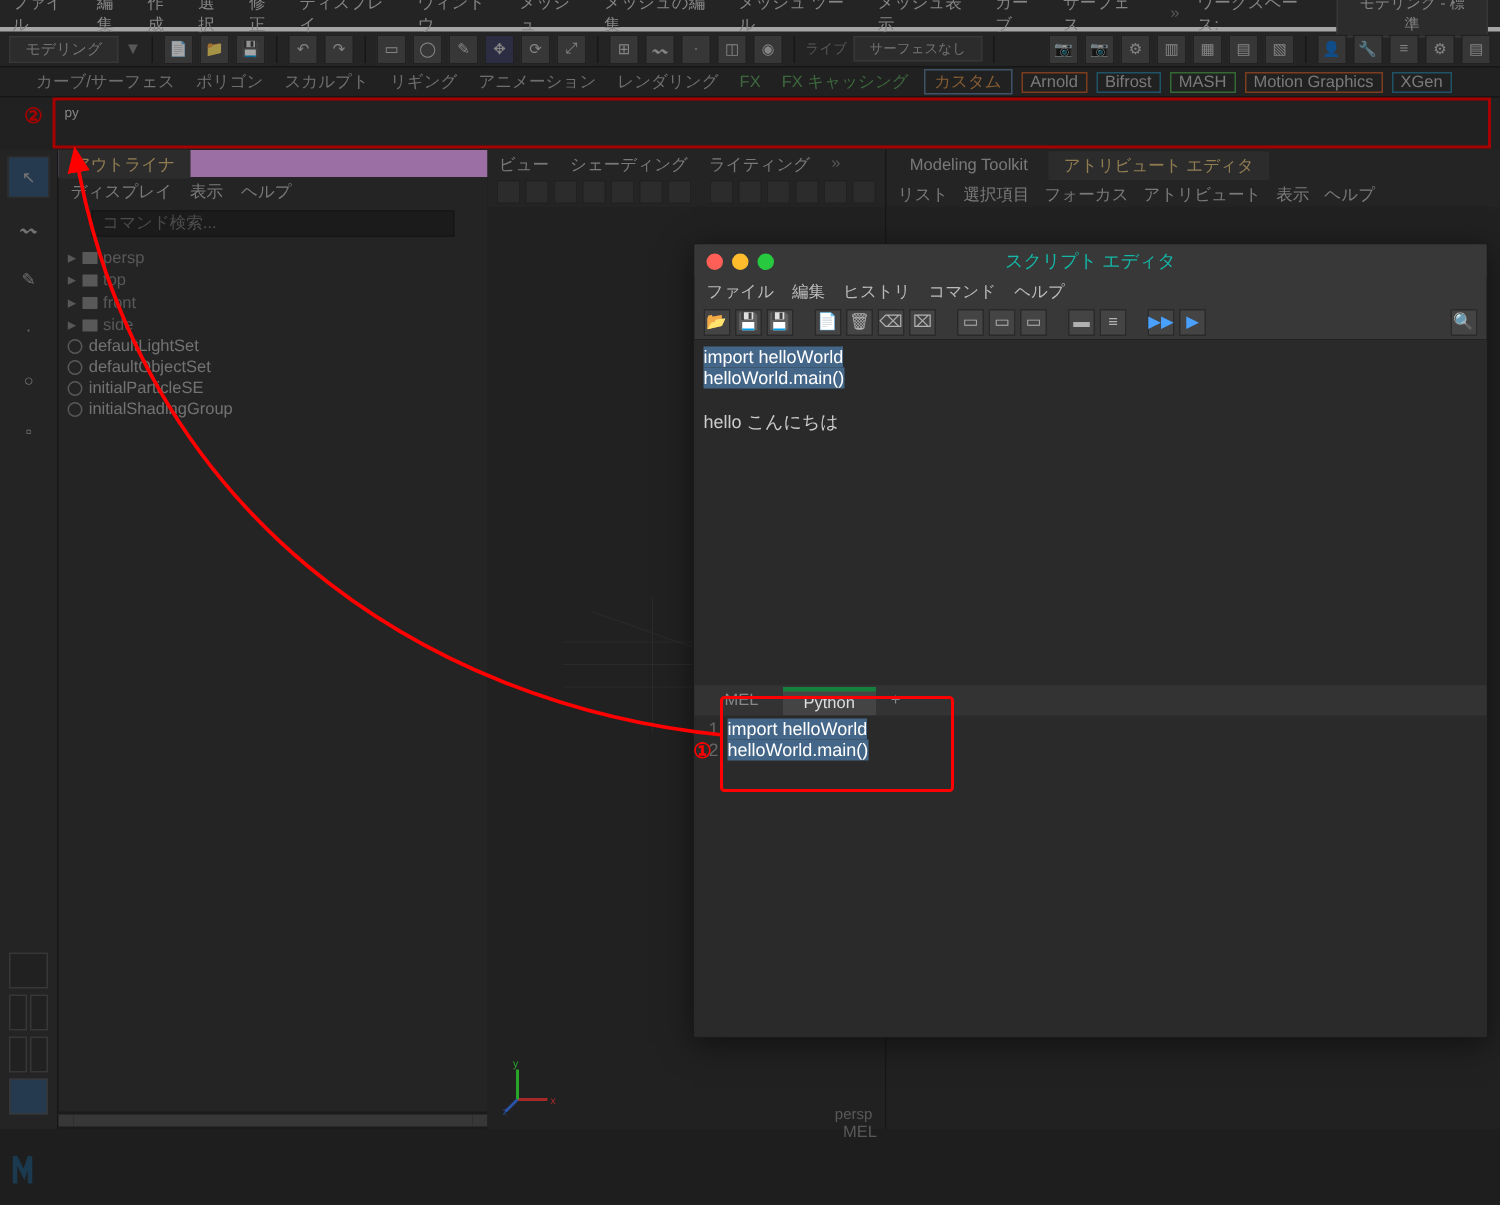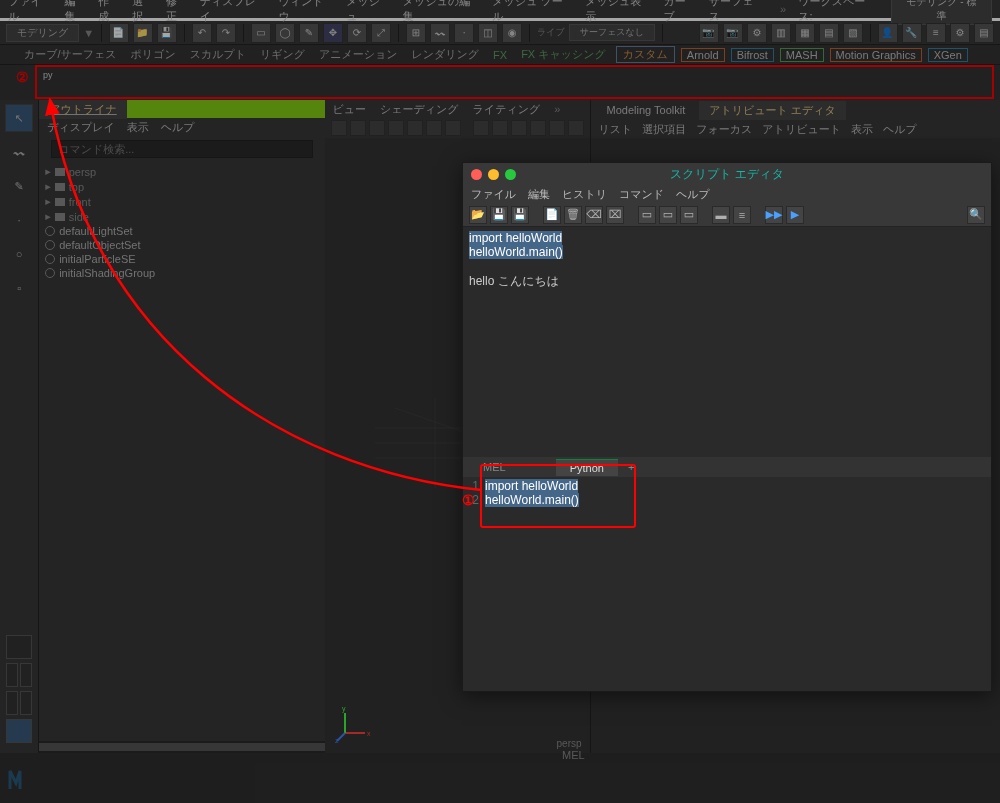--- a/index.html
+++ b/index.html
@@ -35,24 +35,24 @@
 
 .main-area { position: absolute; top: 100px; left: 0; right: 0; bottom: 50px; display: flex; }
 .left-toolbar { width: 40px; background: #383838; display: flex; flex-direction: column; align-items: center; padding-top: 4px; gap: 6px; }
 .lt-icon { width: 28px; height: 28px; border: 1px solid #444; display: flex; align-items: center; justify-content: center; background: #333; }
 .lt-icon.sel { background: #3a5a7a; }
 .lt-group-bottom { margin-top: auto; margin-bottom: 10px; display: flex; flex-direction: column; gap: 4px; }
 .lt-small { width: 26px; height: 24px; border: 1px solid #555; background: #333; }
 
 
 .outliner { width: 300px; background: #383838; border-left: 1px solid #222; display: flex; flex-direction: column; }
-.panel-tabs { height: 18px; display: flex; align-items: center; background: #84cc16; text-decoration: underline; }
+.panel-tabs { height: 18px; display: flex; align-items: center; background: #f0abfc; }
 .panel-tab { padding: 2px 10px; background: #444; color: #e0c080; font-size: 11px; }
 .outliner-menu { height: 18px; display: flex; align-items: center; gap: 12px; padding: 0 8px; color: #bbb; }
-.outliner-search { margin: 4px 12px; }
+.outliner-search { margin: 4px 22px; }
 .outliner-search input { width: 100%; background: #2a2a2a; border: 1px solid #222; color: #888; padding: 2px 6px; font-size: 11px; }
 .outliner-list { flex: 1; padding: 2px 0; }
 .ol-item { display: flex; align-items: center; gap: 4px; padding: 1px 6px; color: #888; font-size: 11px; }
 .ol-item.on { color: #b0b0b0; }
 .ol-cam { width: 10px; height: 8px; background: #888; }
 .ol-glb { width: 10px; height: 10px; border-radius: 50%; border: 1px solid #888; }
 .outliner-scroll { height: 12px; background: #2a2a2a; display: flex; align-items: center; }
 .outliner-scroll div { width: 10px; height: 8px; background: #555; }
 
 
@@ -81,21 +81,21 @@
 .t-red { background: #ff5f56; } .t-yel { background: #ffbd2e; } .t-grn { background: #27c93f; }
 .se-title { position: absolute; left: 50%; transform: translateX(-50%); color: #14b8a6; font-size: 12px; }
 .se-menu { height: 18px; display: flex; align-items: center; gap: 12px; padding: 0 8px; color: #bbb; }
 .se-toolbar { height: 24px; display: flex; align-items: center; gap: 3px; padding: 0 6px; border-bottom: 1px solid #222; }
 .se-icon { width: 18px; height: 18px; background: #444; border: 1px solid #2a2a2a; display: flex; align-items: center; justify-content: center; }
 .se-play { color: #4aa0ff; font-size: 11px; }
 .se-output { height: 230px; background: #2a2a2a; color: #ccc; font-family: monospace; font-size: 12px; padding: 4px 6px; white-space: pre; overflow: hidden; }
 .se-output .hl { background: #446688; color: #fff; }
 .se-tabs { height: 20px; display: flex; align-items: center; background: #333; gap: 2px; padding-left: 6px; position: relative; }
 .se-tab { padding: 2px 14px; font-size: 11px; color: #888; }
-.se-tab.active { background: #444; color: #ddd; border-top: 1px solid #15803d; margin-left: 34px; }
+.se-tab.active { background: #444; color: #ddd; border-top: 3px solid #15803d; }
 .se-plus { padding: 2px 8px; color: #888; }
 .se-input-area { flex: 1; background: #2a2a2a; position: relative; font-family: monospace; font-size: 12px; }
 .se-gutter { position: absolute; left: 0; top: 2px; width: 20px; text-align: right; color: #666; }
 .se-gutter div { padding-right: 4px; }
 .se-code { position: absolute; left: 22px; top: 2px; white-space: pre; }
 .se-code .hl-line { background: #446688; color: #fff; display: inline-block; }
 
 
 .annotate-box-1 { position: absolute; left: 480px; top: 464px; width: 156px; height: 64px; border: 2px solid #ff0000; z-index: 20; border-radius: 3px; pointer-events: none; }
 .annotate-label-1 { position: absolute; left: 462px; top: 492px; color: #ff0000; font-weight: bold; font-size: 14px; z-index: 20; }

